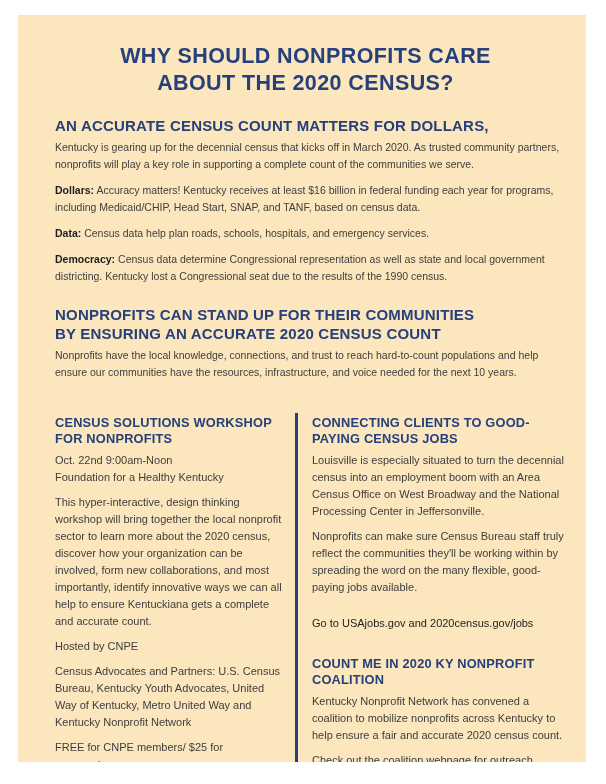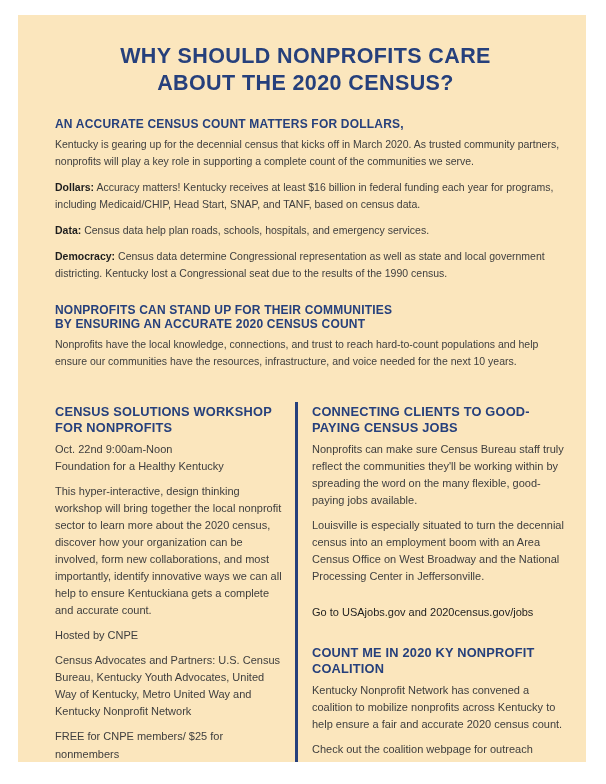--- a/index.html
+++ b/index.html
@@ -9,21 +9,21 @@
     background:#fbe6bd;box-sizing:border-box;
     padding:26px 20px 10px 37px;
     display:flex;flex-direction:column;overflow:hidden;
   }
   h1{
     margin:2px 10px 8px 0;text-align:center;
     color:#26407c;font-size:21.5px;line-height:1.26;letter-spacing:.4px;font-weight:700;
   }
   .l{display:block;}
   .h2{
-    margin:12px 0 4px 0;color:#26407c;font-size:12px;line-height:1.22;letter-spacing:.2px;font-weight:700;
+    margin:12px 0 4px 0;color:#26407c;font-size:15px;line-height:1.22;letter-spacing:.2px;font-weight:700;
   }
   p.body{margin:0 0 9px 0;color:#3e3e3e;font-size:10.5px;line-height:1.62;}
   p.body strong{color:#1e1e1e;}
   .hr{height:3px;background:#26407c;margin:10px 11px 0 2px;}
   .columns{display:flex;align-items:stretch;padding-top:13px;flex:1;}
   .col{box-sizing:border-box;}
   .col.left{width:240px;padding-right:8px;}
   .vdiv{width:3px;background:#26407c;margin:0 0 4px 0;}
   .col.right{flex:1;padding-left:14px;}
   .colh{margin:2px 0 5px 0;color:#26407c;font-size:12.8px;line-height:1.24;letter-spacing:.2px;font-weight:700;}
@@ -78,22 +78,22 @@
       <p class="body cta">Register at CNPE.org/events</p>
     </div>
 
     <div class="vdiv"></div>
 
     <div class="col right">
       <div class="colh">
         <span class="l">CONNECTING CLIENTS TO GOOD-</span>
         <span class="l">PAYING CENSUS JOBS</span>
       </div>
+      <p class="body">Louisville is especially situated to turn the decennial census into an employment boom with an Area Census Office on West Broadway and the National Processing Center in Jeffersonville.</p>
       <p class="body">Nonprofits can make sure Census Bureau staff truly reflect the communities they'll be working within by spreading the word on the many flexible, good-paying jobs available.</p>
-      <p class="body">Louisville is especially situated to turn the decennial census into an employment boom with an Area Census Office on West Broadway and the National Processing Center in Jeffersonville.</p>
       <p class="body cta">Go to USAjobs.gov and 2020census.gov/jobs</p>
 
       <div class="colh second">
         <span class="l">COUNT ME IN 2020 KY NONPROFIT</span>
         <span class="l">COALITION</span>
       </div>
       <p class="body">Kentucky Nonprofit Network has convened a coalition to mobilize nonprofits across Kentucky to help ensure a fair and accurate 2020 census count.</p>
       <p class="body">Check out the coalition webpage for outreach activities your nonprofit can easily integrate into existing services, programs, offices and resources.</p>
 
     </div>

